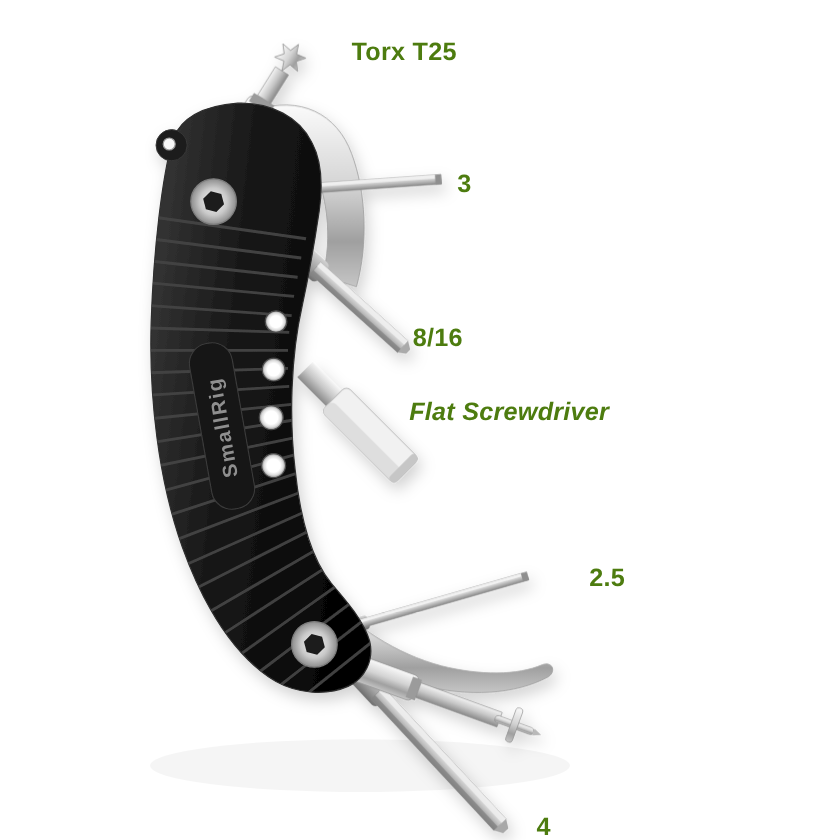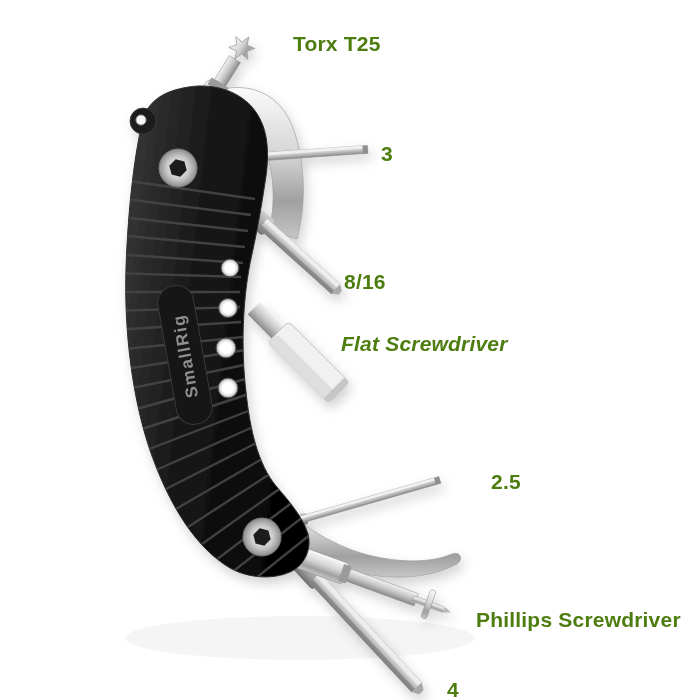--- a/index.html
+++ b/index.html
@@ -163,16 +163,15 @@
         <circle cx="141" cy="120" r="5" fill="#f7f7f7" stroke="#9a9a9a" stroke-width="1"></circle>
       </g>
     </g>
   </svg>
 
   <div class="label" style="left:293px; top:32px;">Torx T25</div>
   <div class="label" style="left:381px; top:142px;">3</div>
   <div class="label" style="left:344px; top:270px;">8/16</div>
   <div class="label" style="left:341px; top:332px;font-style:italic;">Flat Screwdriver</div>
   <div class="label" style="left:455px; top:470px;margin-left:36px;">2.5</div>
-  <div class="label" style="left:476px; top:608px;">Phillips Screwdriver</div>
   <div class="label" style="left:447px; top:678px;">4</div>
 
 </div>
 
 </body></html>

